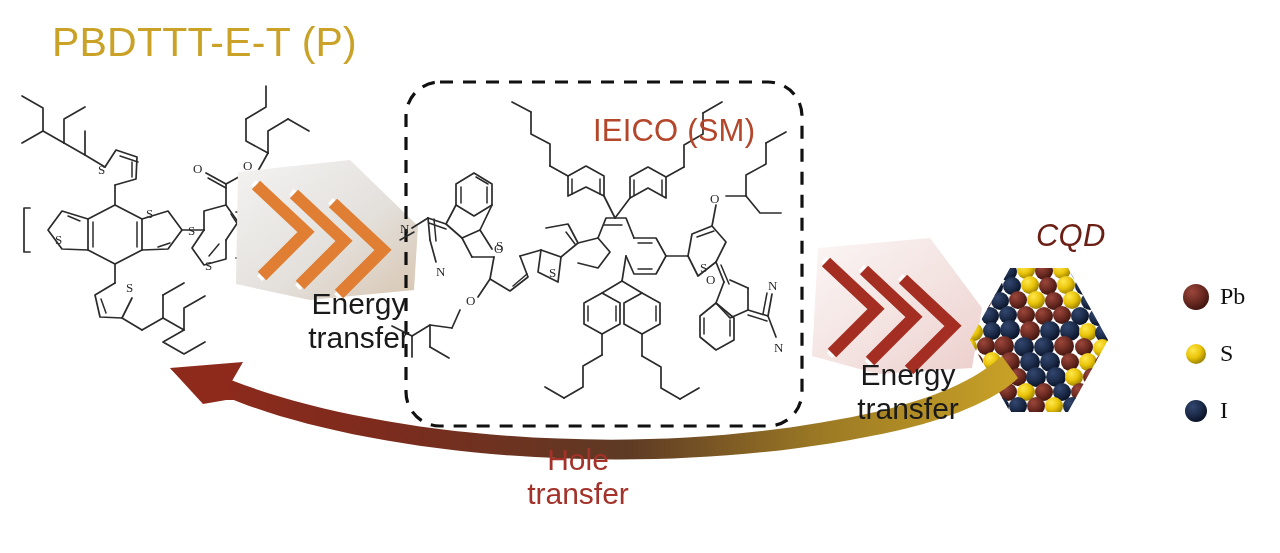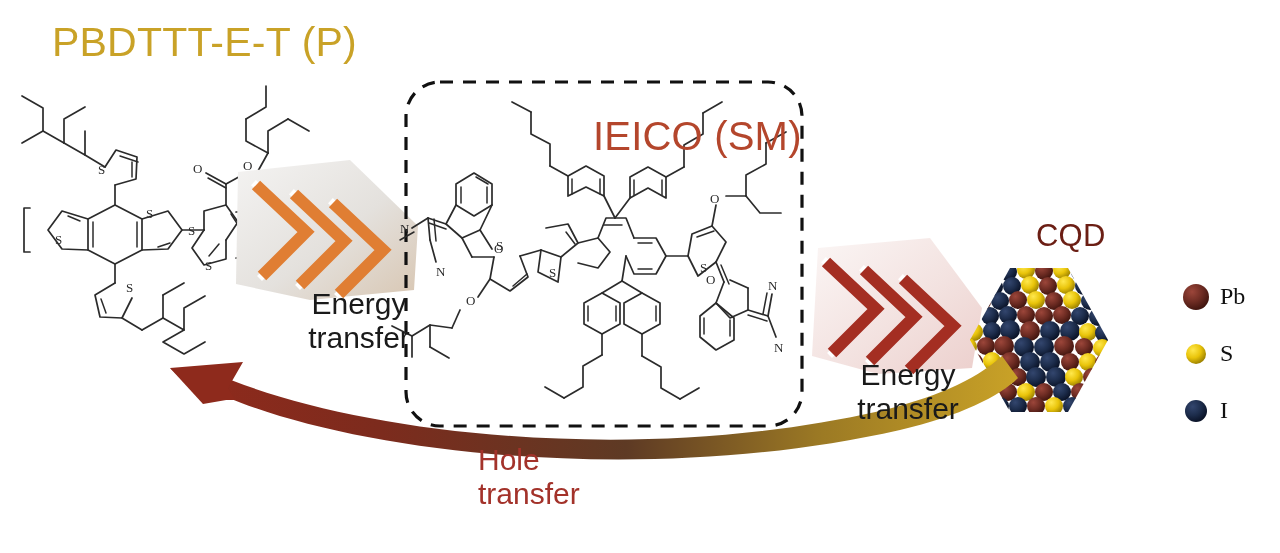--- a/index.html
+++ b/index.html
@@ -4,25 +4,25 @@
 <style>
   html,body{margin:0;padding:0;}
   body{
     width:1280px;height:553px;background:#ffffff;
     font-family:"Liberation Sans", sans-serif;
     position:relative;overflow:hidden;
   }
   #stage{position:absolute;left:0;top:0;width:1280px;height:553px;}
   .lbl{position:absolute;white-space:pre;line-height:1.12;}
   #polymer-label{left:52px;top:20px;font-size:41px;color:#c9a227;letter-spacing:0.2px;}
-  #sm-label{left:593px;top:114px;font-size:40px;color:#b4462c;letter-spacing:0.2px;}
-  #cqd-label{left:1036px;top:219px;font-size:31px;color:#6b1e14;letter-spacing:0.2px;}
+  #sm-label{left:593px;top:114px;font-size:31px;color:#b4462c;letter-spacing:0.2px;}
+  #cqd-label{left:1036px;top:219px;font-size:31px;color:#6b1e14;letter-spacing:0.2px;font-style:italic;}
   #et1-label{left:269px;top:287px;font-size:30px;color:#1a1a1a;text-align:center;width:180px;}
   #et2-label{left:818px;top:358px;font-size:30px;color:#1a1a1a;text-align:center;width:180px;}
-  #hole-label{left:478px;top:443px;font-size:30px;color:#a3322a;text-align:left;width:200px;}
+  #hole-label{left:478px;top:443px;font-size:30px;color:#a3322a;text-align:center;width:200px;}
   .legend-text{position:absolute;font-size:24px;color:#111;font-family:Liberation Serif, serif;}
   #legend-pb-text{left:1220px;top:283px;}
   #legend-s-text{left:1220px;top:340px;}
   #legend-i-text{left:1220px;top:397px;}
   svg{display:block;}
   .struct{fill:none;stroke:#2b2b2b;stroke-width:1.7;stroke-linecap:round;stroke-linejoin:round;}
   .struct-thin{fill:none;stroke:#2b2b2b;stroke-width:1.5;stroke-linecap:round;stroke-linejoin:round;}
   .atomlabel{font-family:"Liberation Serif", serif;font-size:13px;fill:#2b2b2b;}
   .atomlabel-sm{font-family:"Liberation Serif", serif;font-size:11px;fill:#2b2b2b;}
   .dashbox{fill:none;stroke:#111;stroke-width:3.2;stroke-dasharray:13 10;}

